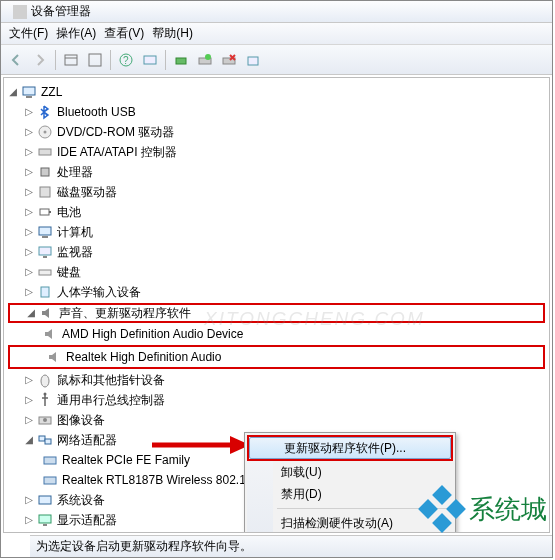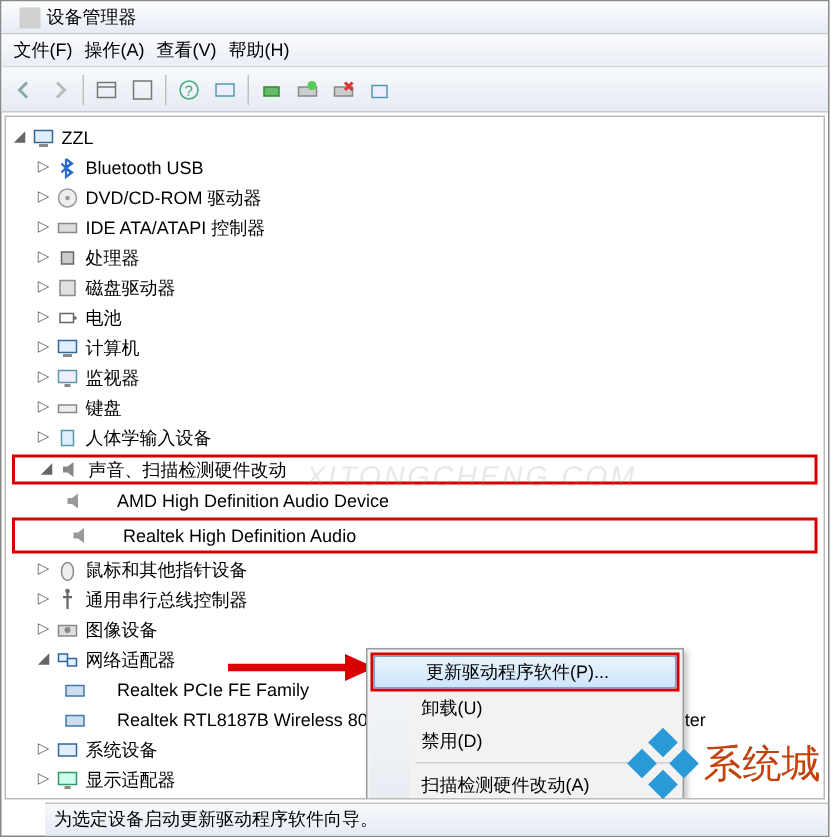--- a/index.html
+++ b/index.html
@@ -83,21 +83,21 @@
   margin-right: 1px;
 }
 .ticon {
   width: 16px; height: 16px;
   margin-right: 4px;
   display: inline-flex;
   align-items: center; justify-content: center;
 }
 .ticon svg { width:16px; height:16px; }
 .indent1 { padding-left: 16px; }
-.indent2 { padding-left: 36px; gap: 16px; }
+.indent2 { padding-left: 36px; }
 .highlight-box {
   border: 2px solid #d80000;
   position: relative;
 }
 .context-menu {
   position: absolute;
   left: 240px;
   top: 354px;
   width: 212px;
   background: #f2f2f2;
@@ -157,21 +157,21 @@
   right: 8px; bottom: 30px;
   display: flex; align-items: center;
   gap: 6px;
 }
 .logo-diamond { width:42px; height:42px; position:relative; }
 .logo-diamond .d { width:14px; height:14px; background:#2a9ad6; position:absolute; transform:rotate(45deg); }
 .logo-diamond .d1{left:14px; top:0;}
 .logo-diamond .d2{left:0; top:14px;}
 .logo-diamond .d3{left:28px; top:14px;}
 .logo-diamond .d4{left:14px; top:28px;}
-.logo-text { font-size: 26px; color:#c2410c; font-weight:400; }
+.logo-text { font-size: 26px; color:#15803d; font-weight:400; }
 </style>
 </head>
 <body>
 
 <div class="window">
   <div class="titlebar">
     <span class="ico"></span>
     <span>设备管理器</span>
   </div>
 
@@ -353,21 +353,21 @@
           </div>
         </div>
 
       <div class="tree-item indent1 highlight-box" style="margin:1px 2px; padding-left:14px;">
         <span class="toggle">◢</span>
         <span class="ticon">
             <svg viewBox="0 0 16 16">
               <path d="M3 6h3l4-3v10l-4-3H3z" fill="#888"></path>
             </svg>
           </span>
-        <span>声音、扫描检测硬件改动</span>
+        <span>声音、更新驱动程序软件</span>
       </div>
       <div class="tree-item indent2">
         <span class="ticon">
             <svg viewBox="0 0 16 16">
               <path d="M3 6h3l4-3v10l-4-3H3z" fill="#999"></path>
             </svg>
           </span>
         <span>AMD High Definition Audio Device</span>
       </div>
       <div class="highlight-box" style="margin:1px 2px;text-align:center;">

